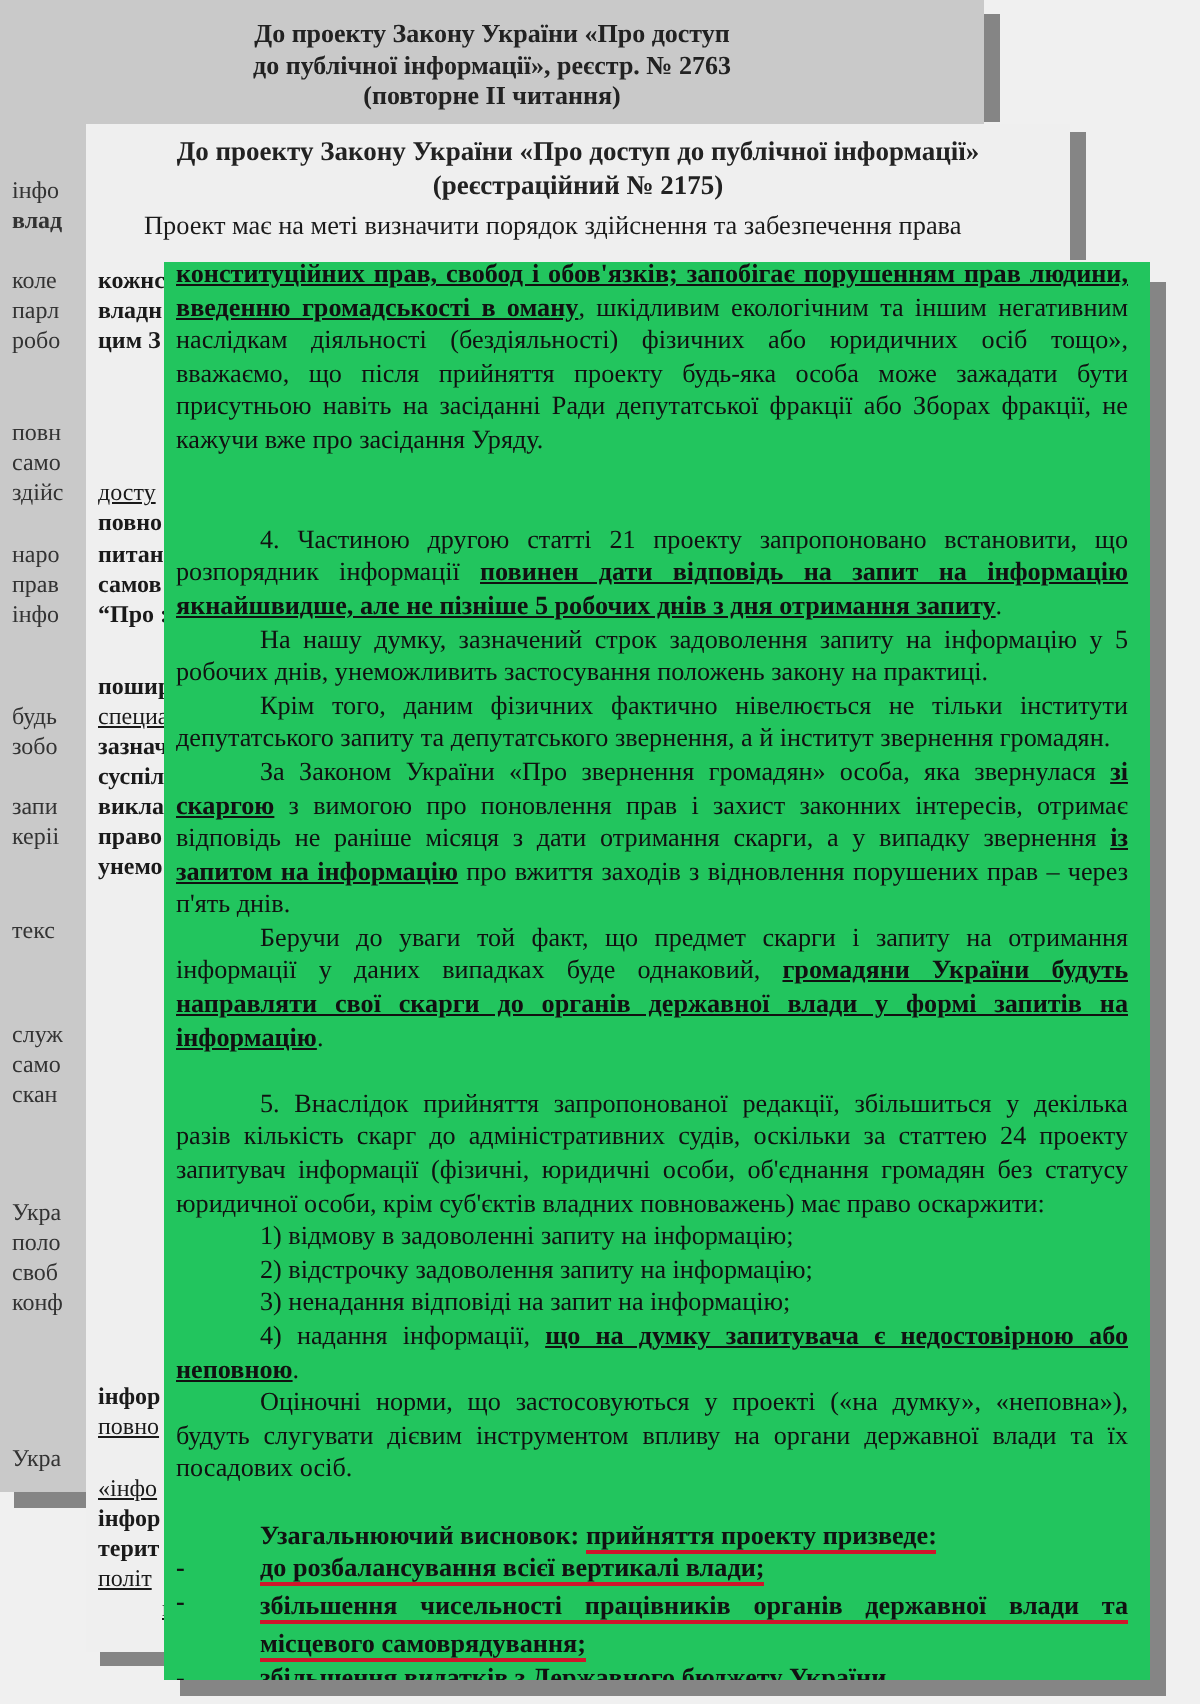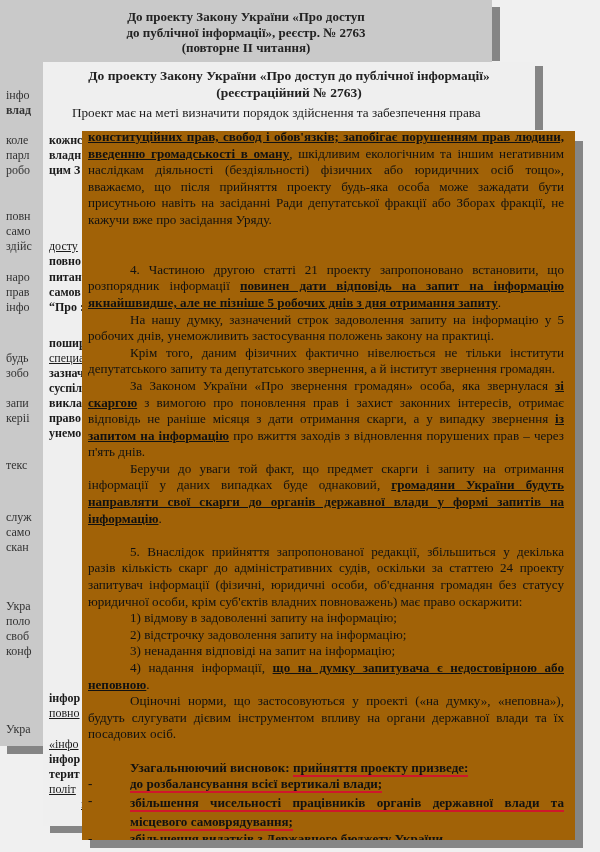--- a/index.html
+++ b/index.html
@@ -13,21 +13,21 @@
     #page1 { left: 0; top: 0; width: 492px; height: 746px; background: #c9c9c9; }
     #page1-sr { left: 492px; top: 7px; width: 8px; height: 54px; }
     #page1-sb { left: 7px; top: 746px; width: 36px; height: 8px; }
 
     
     #page2 { left: 43px; top: 62px; width: 492px; height: 764px; background: #efefef; }
     #page2-sr { left: 535px; top: 66px; width: 8px; height: 64px; }
     #page2-sb { left: 50px; top: 826px; width: 32px; height: 7px; }
 
     
-    #page3 { left: 82px; top: 131px; width: 493px; height: 709px; background: #a16207; }
+    #page3 { left: 82px; top: 131px; width: 493px; height: 709px; background: #22c55e; }
     #page3-sr { left: 575px; top: 141px; width: 8px; height: 707px; }
     #page3-sb { left: 90px; top: 840px; width: 493px; height: 8px; }
 
     .hdr { text-align: center; font-weight: bold; font-size: 13px; line-height: 16px; color: #222; }
     .frag { position: absolute; font-size: 12px; line-height: 15px; white-space: nowrap; color: #333; }
     .frag.b { font-weight: bold; }
     .frag.u { text-decoration: underline; font-weight: normal; }
 
     .p2-intro { position: absolute; left: 65px; top: 88px; font-size: 13.2px; white-space: nowrap; }
 
@@ -81,21 +81,21 @@
       <div class="frag" style="left: 6px; top: 644px;">конф</div>
       <div class="frag" style="left: 6px; top: 722px;">Укра</div>
     </div>
 </div>
 
 <div class="shadow-r" id="page2-sr"></div>
 <div class="shadow-b" id="page2-sb"></div>
 <div class="page" id="page2">
   <div class="hdr" style="position:absolute;left:0;top:5px;width:492px;font-size:13.5px;line-height:17px;">
     <div>До проекту Закону України «Про доступ до публічної інформації»</div>
-    <div>(реєстраційний № 2763)</div>
+    <div>(реєстраційний № 2175)</div>
   </div>
   <div class="p2-intro" style="top:43px;left:29px;">Проект має на меті визначити порядок здійснення та забезпечення права</div>
   <div id="p2-frags">
       <div class="frag b" style="left: 6px; top: 71px; color: rgb(26, 26, 26);">кожнс</div>
       <div class="frag b" style="left: 6px; top: 86px; color: rgb(26, 26, 26);">владн</div>
       <div class="frag b" style="left: 6px; top: 101px; color: rgb(26, 26, 26);">цим З</div>
       <div class="frag u" style="left: 6px; top: 177px; color: rgb(26, 26, 26);">досту</div>
       <div class="frag b" style="left: 6px; top: 192px; color: rgb(26, 26, 26);">повно</div>
       <div class="frag b" style="left: 6px; top: 208px; color: rgb(26, 26, 26);">питан</div>
       <div class="frag b" style="left: 6px; top: 223px; color: rgb(26, 26, 26);">самов</div>

